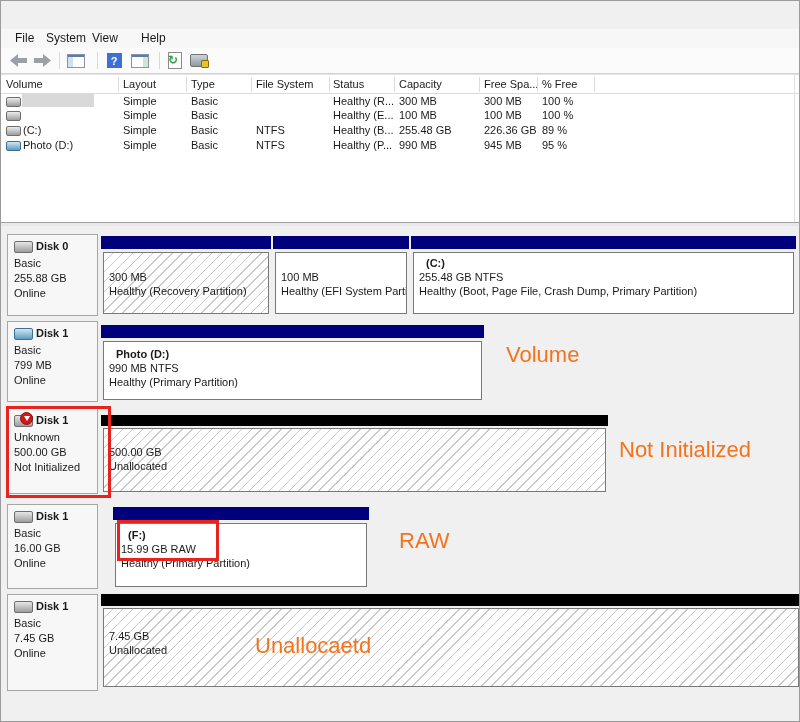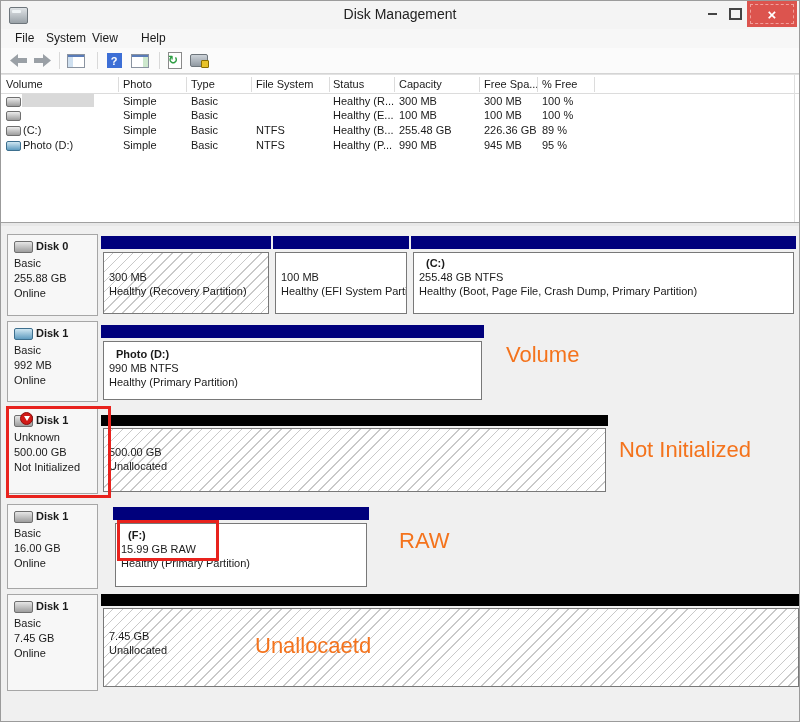--- a/index.html
+++ b/index.html
@@ -79,33 +79,20 @@
 
   
   .ann-rect{position:absolute;border:3px solid #e8221d;z-index:20;}
   .ann-text{position:absolute;color:#f4731c;font-size:22px;z-index:20;white-space:nowrap;}
 </style>
 </head>
 <body>
 
 <div class="win">
 
-  <div class="titlebar">
-    <div class="app-icon"></div>
-    <div class="wtitle">Disk Management</div>
-    <div class="ctl ctl-min">
-        <span class="minbar"></span>
-      </div>
-    <div class="ctl ctl-max">
-        <span class="maxbox"></span>
-      </div>
-    <div class="ctl ctl-close">
-        <span>×</span>
-      </div>
-  </div>
 
   <div class="menubar">
     <span style="left:14px">File</span>
     <span style="left:45px">System</span>
     <span style="left:91px">View</span>
     <span style="left:140px">Help</span>
   </div>
 
   <div class="toolbar">
     <div class="ticon" style="left:8px">
@@ -134,21 +121,21 @@
         <div class="pageicon"></div>
       </div>
     <div class="ticon" style="left:189px">
         <div class="rescanicon"></div>
       </div>
   </div>
 
   <div class="vollist">
     <div class="vhead">
       <span style="left:5px">Volume</span>
-      <span style="left:122px">Photo</span>
+      <span style="left:122px">Layout</span>
       <span style="left:190px">Type</span>
       <span style="left:255px">File System</span>
       <span style="left:332px">Status</span>
       <span style="left:398px">Capacity</span>
       <span style="left:483px">Free Spa...</span>
       <span style="left:541px">% Free</span>
       <div class="hsep" style="left:117px"></div>
       <div class="hsep" style="left:185px"></div>
       <div class="hsep" style="left:250px"></div>
       <div class="hsep" style="left:328px"></div>
@@ -240,21 +227,21 @@
           <div class="pl">255.48 GB NTFS</div>
           <div class="pl">Healthy (Boot, Page File, Crash Dump, Primary Partition)</div>
         </div>
       </div>
     </div>
 
     <div class="drow" style="top:95px;height:81px">
       <div class="dlabel">
         <div class="dname"><span class="disk-ic blue"></span><span>Disk 1</span></div>
         <div class="dline">Basic</div>
-        <div class="dline">992 MB</div>
+        <div class="dline">799 MB</div>
         <div class="dline">Online</div>
       </div>
       <div class="part" style="left:100px;width:383px;top:4px;height:77px">
         <div class="band"></div>
         <div class="pbody" style="padding-top:5px">
           <div class="pl bold">Photo  (D:)</div>
           <div class="pl">990 MB NTFS</div>
           <div class="pl">Healthy (Primary Partition)</div>
         </div>
       </div>

